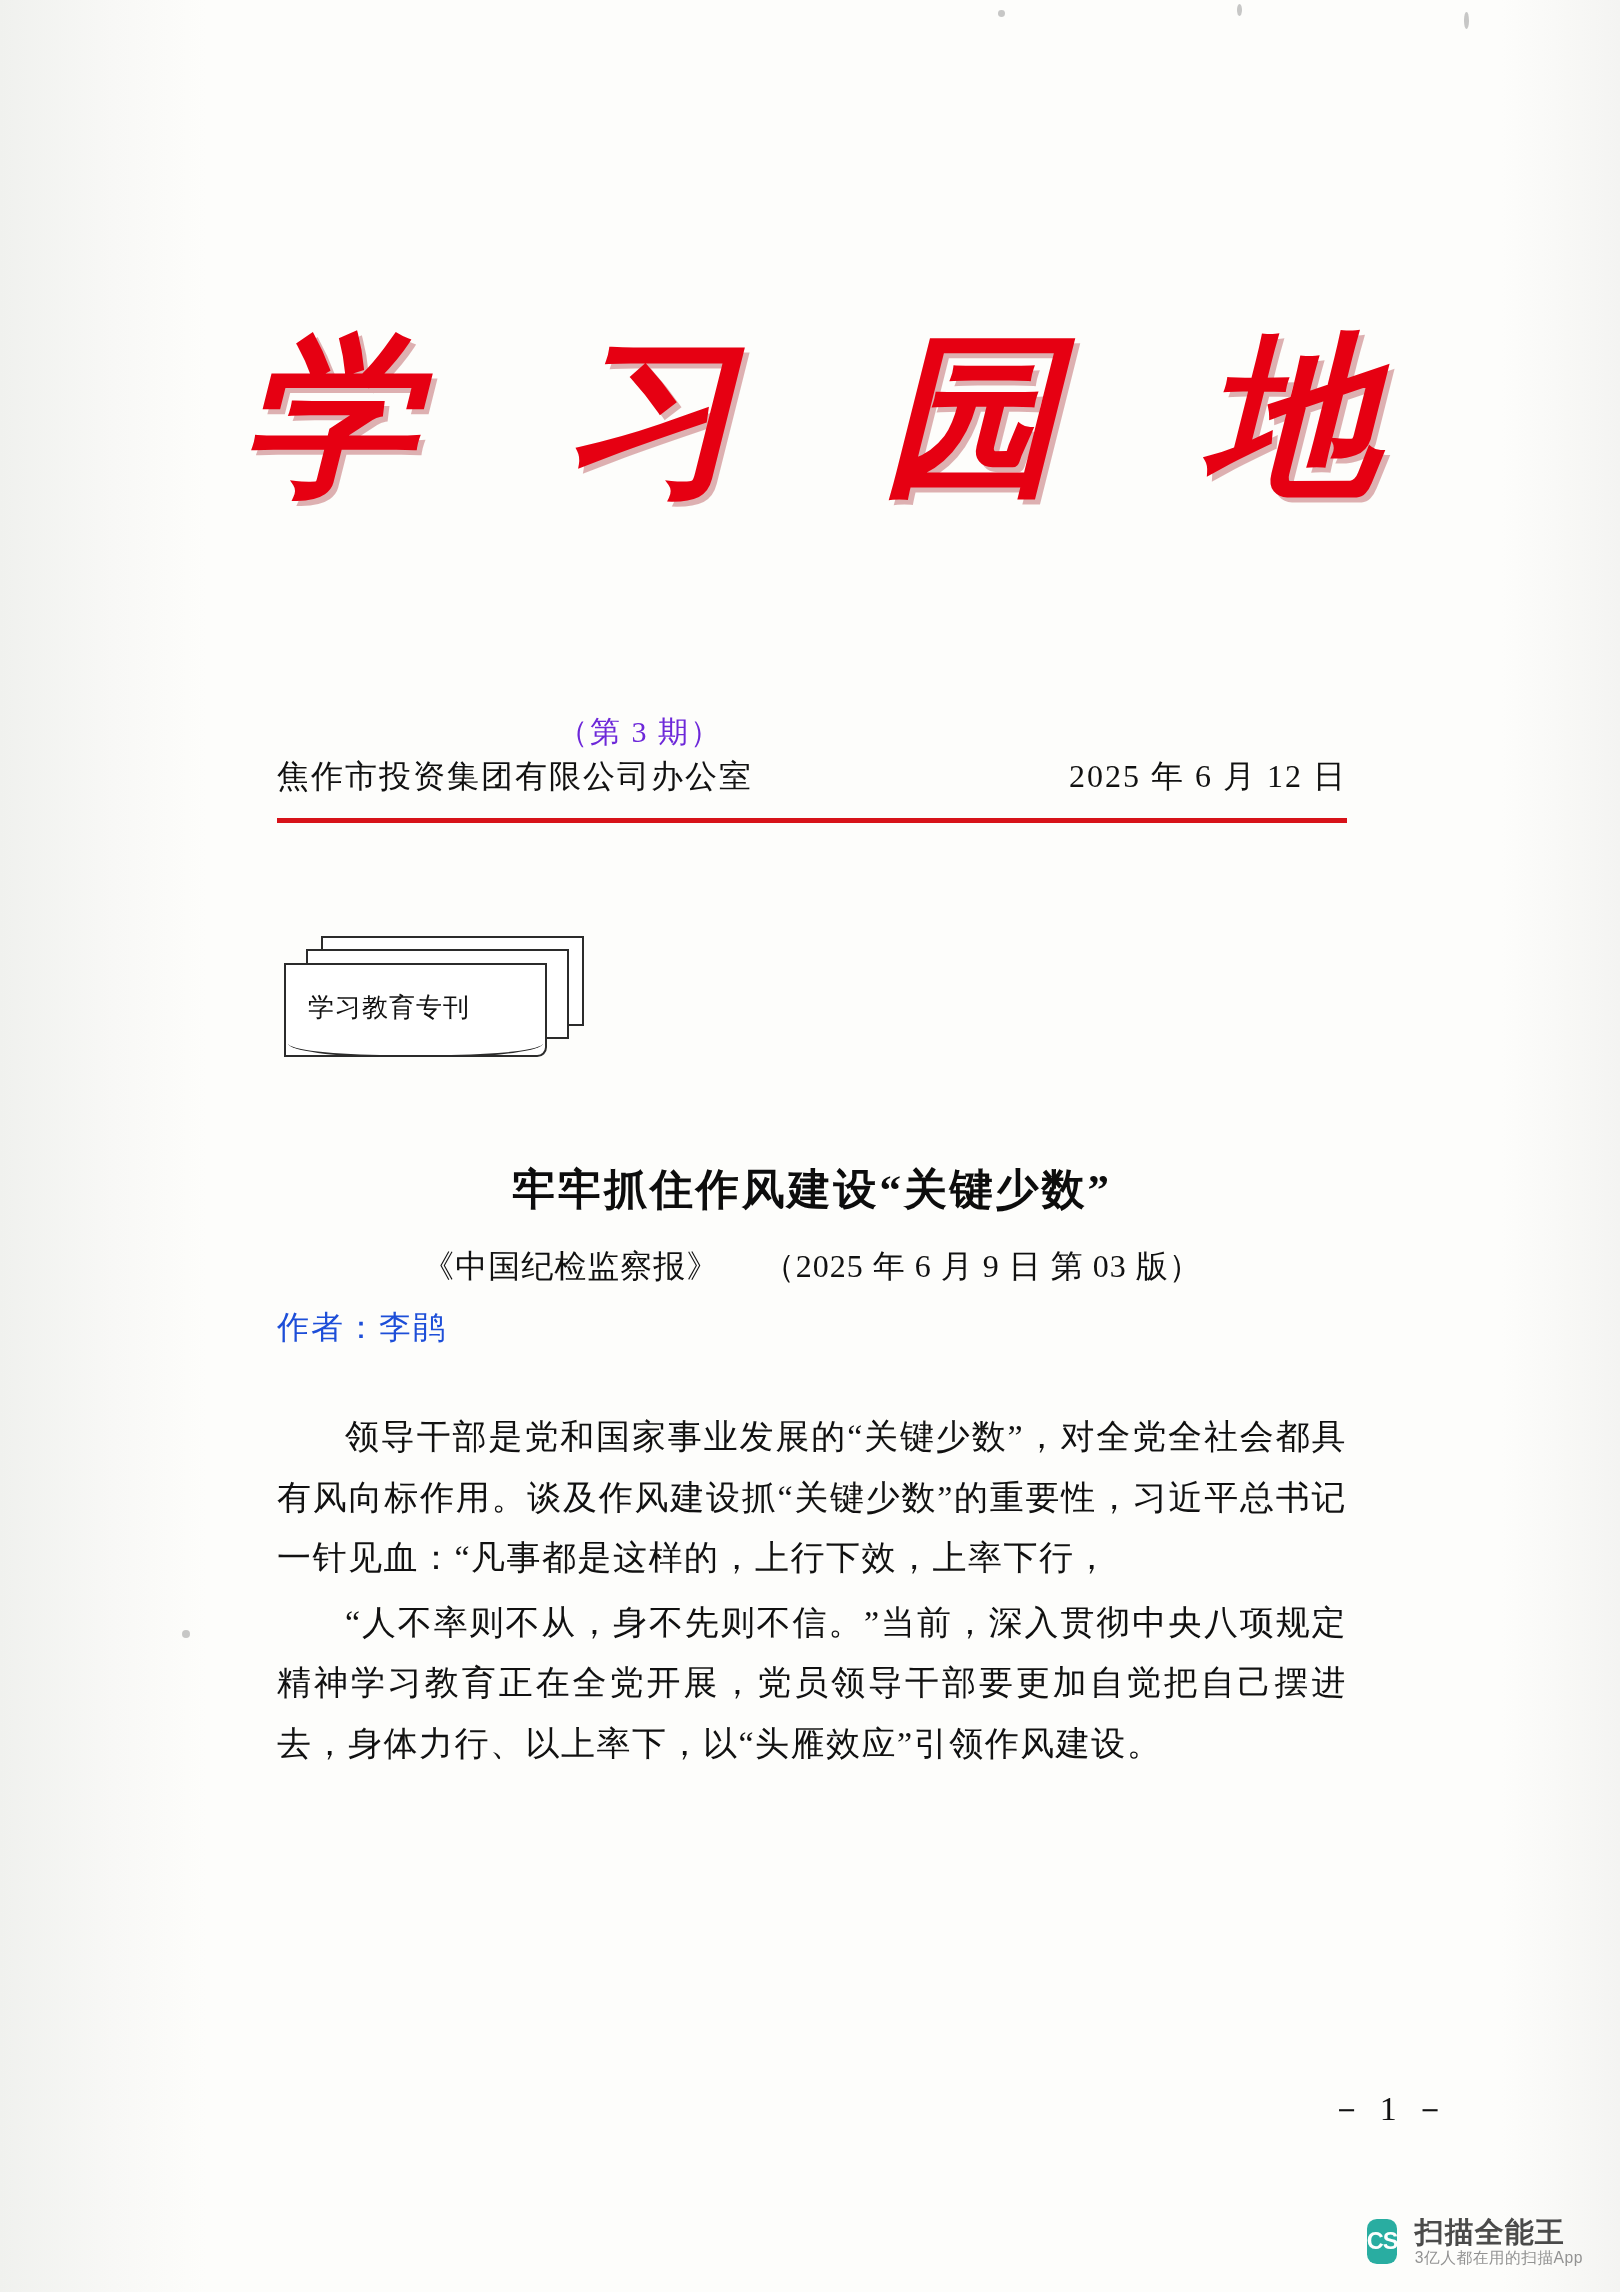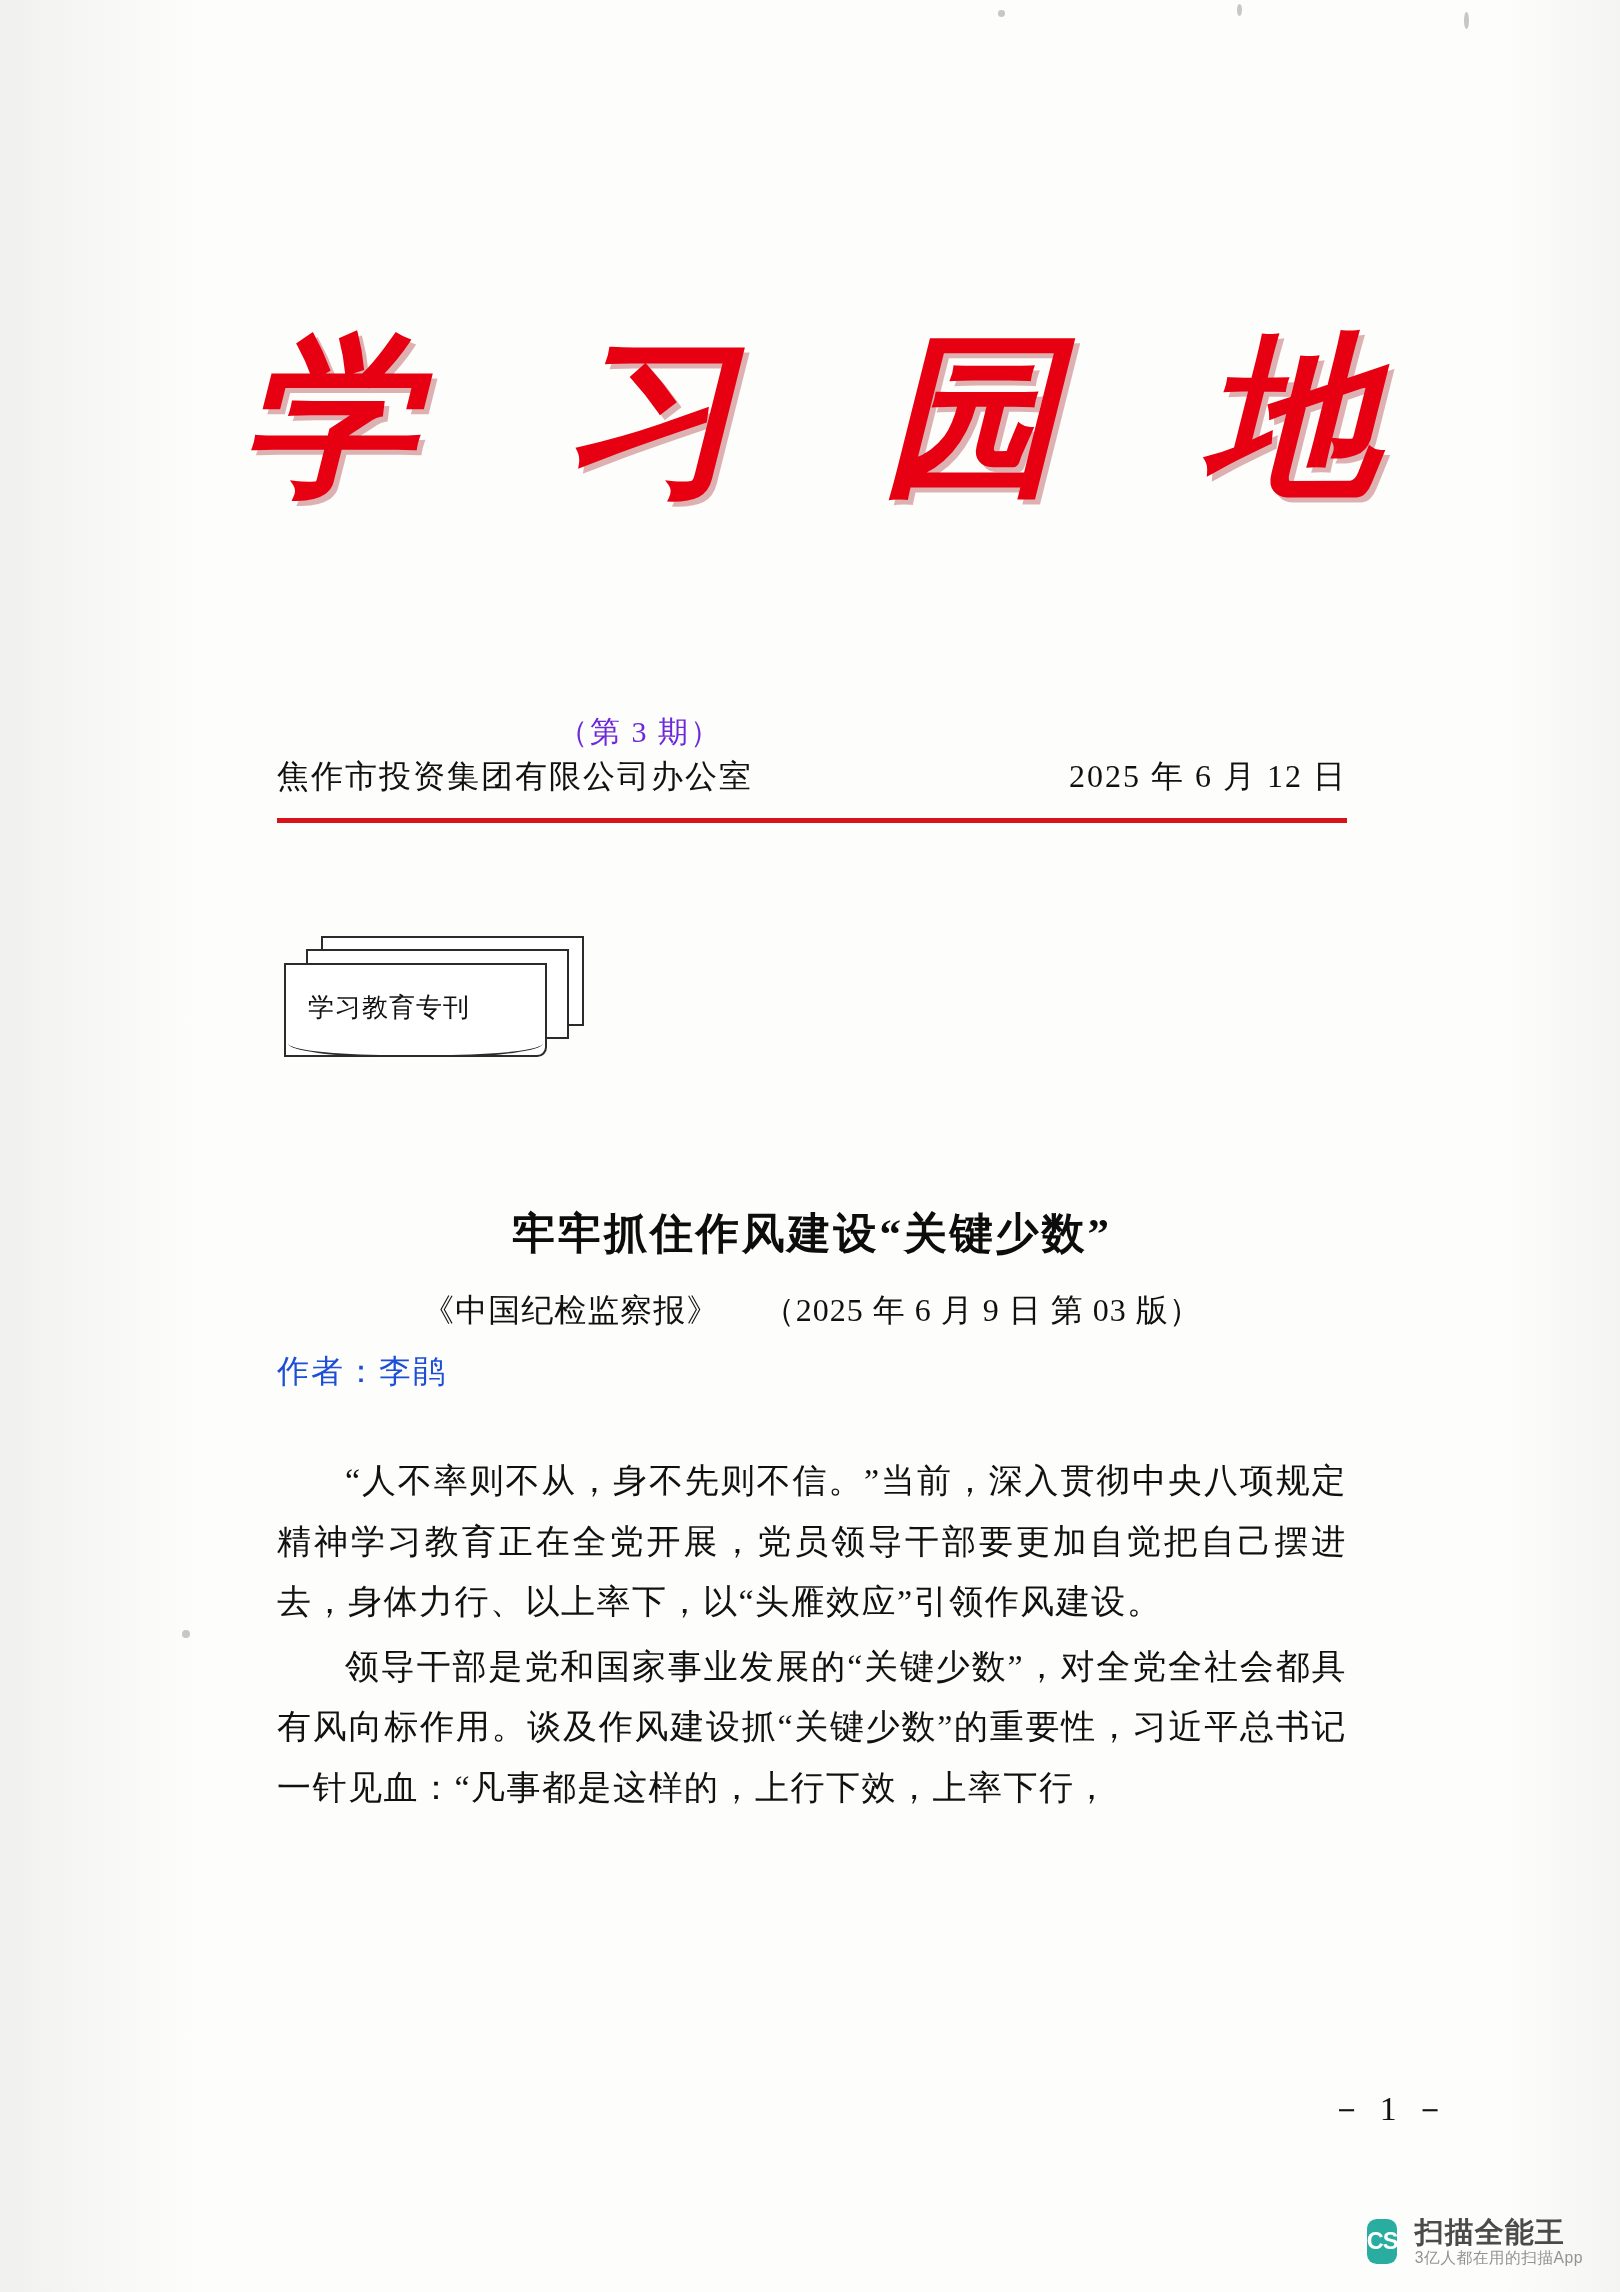--- a/index.html
+++ b/index.html
@@ -140,21 +140,20 @@
     letter-spacing: 1px;
     color: #111;
   }
 
   
   .article {
     position: absolute;
     top: 1161px;
     left: 277px;
     width: 1070px;
-    margin-top: 44px;
   }
   .art-title {
     text-align: center;
     font-size: 43px;
     font-weight: 700;
     letter-spacing: 2.9px;
     color: #0d0d0d;
     margin-bottom: 25.5px;
   }
   .art-source {
@@ -268,22 +267,22 @@
   <div class="article">
     <div class="art-title">牢牢抓住作风建设“关键少数”</div>
     <div class="art-source">
       <span>《中国纪检监察报》</span>
       <span class="gap"></span>
       <span>（2025 年 6 月 9 日  第 03 版）</span>
     </div>
     <div class="art-author">作者：李鹃</div>
 
     <div class="body-text">
+      <p>领导干部是党和国家事业发展的“关键少数”，对全党全社会都具有风向标作用。谈及作风建设抓“关键少数”的重要性，习近平总书记一针见血：“凡事都是这样的，上行下效，上率下行，</p>
       <p>“人不率则不从，身不先则不信。”当前，深入贯彻中央八项规定精神学习教育正在全党开展，党员领导干部要更加自觉把自己摆进去，身体力行、以上率下，以“头雁效应”引领作风建设。</p>
-      <p>领导干部是党和国家事业发展的“关键少数”，对全党全社会都具有风向标作用。谈及作风建设抓“关键少数”的重要性，习近平总书记一针见血：“凡事都是这样的，上行下效，上率下行，</p>
     </div>
   </div>
 
   <div class="page-number">－ 1 －</div>
 
   <div class="watermark">
     <div class="wm-logo">CS</div>
     <div class="wm-text">
       <div class="wm-main">扫描全能王</div>
       <div class="wm-sub">3亿人都在用的扫描App</div>

